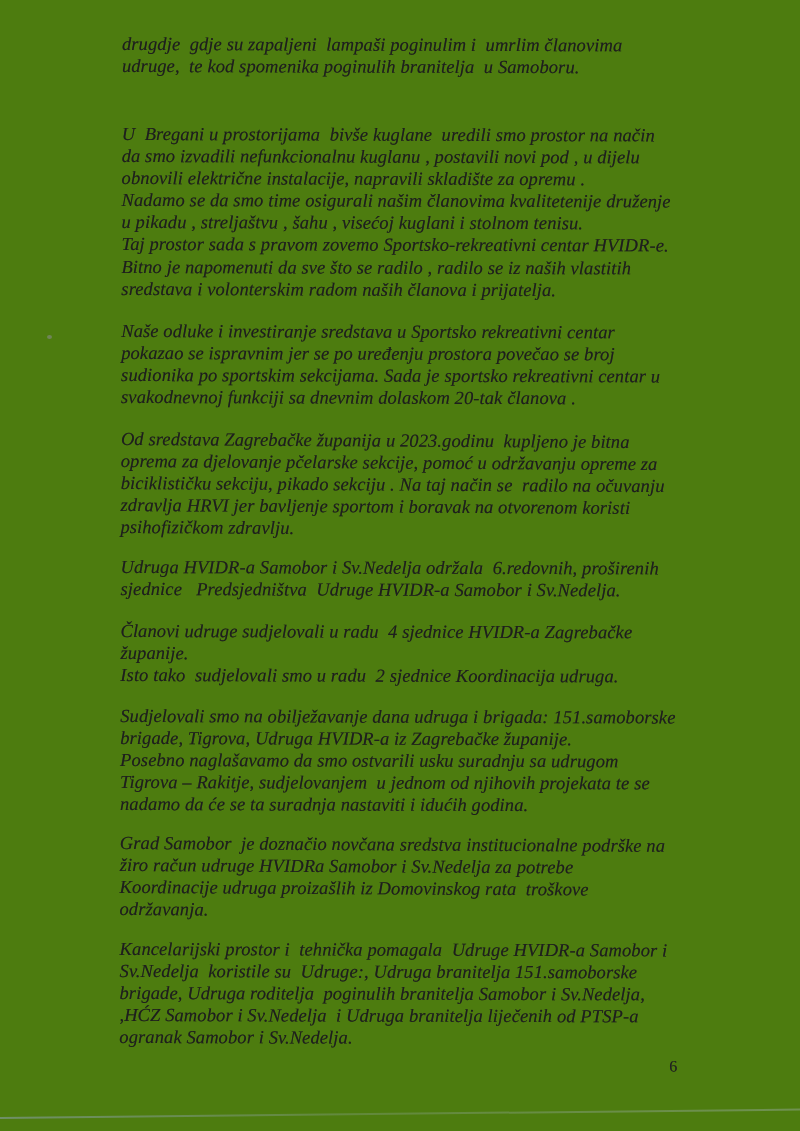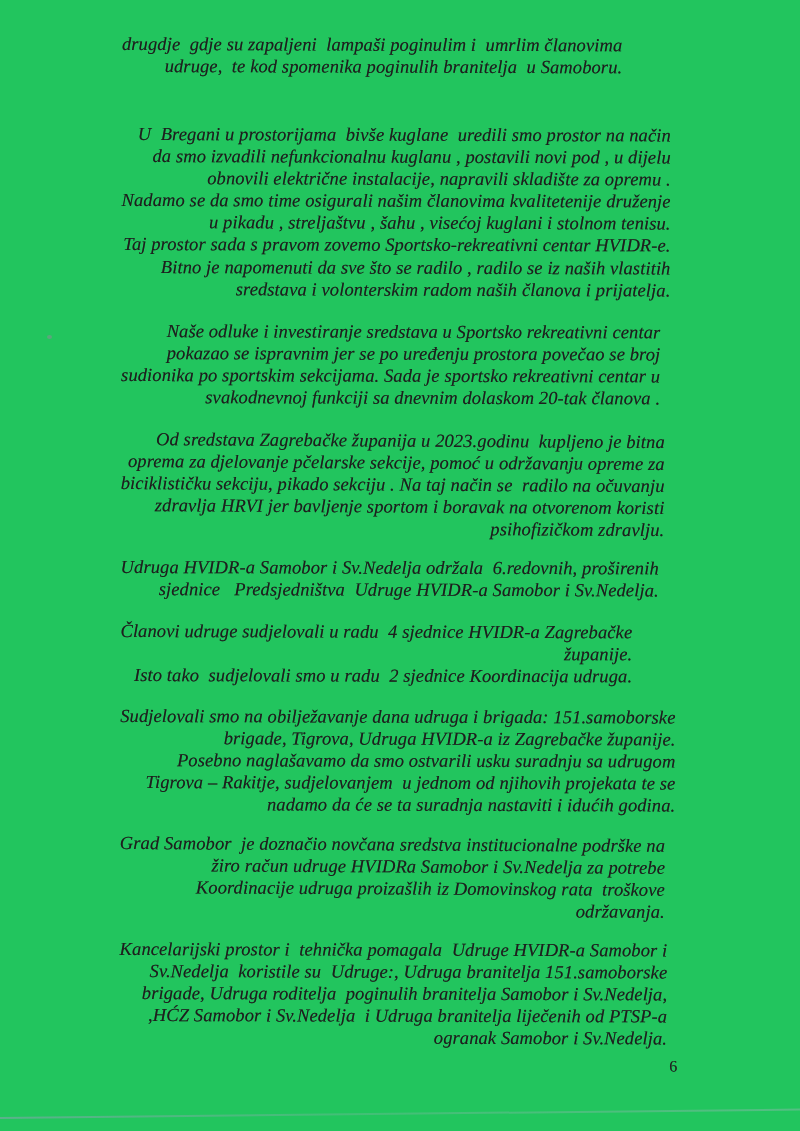--- a/index.html
+++ b/index.html
@@ -1,23 +1,22 @@
 <!DOCTYPE html>
 <html><head>
 <meta charset="utf-8">
 <style>
   html,body{margin:0;padding:0;background:#ffffff;}
   .page{
     position:relative;
     width:800px;height:1131px;
-    background:#22c55e;
+    background:#4d7c0f;
     overflow:hidden;
     font-family:"Liberation Serif","DejaVu Serif",serif;
     color:#1e1e1e;
-    text-align:right;
   }
   .doc{
     position:absolute;inset:0;
     transform:rotate(0.15deg);
     transform-origin:120px 40px;
   }
   .para{
     position:absolute;
     left:122px;
     font-style:italic;

